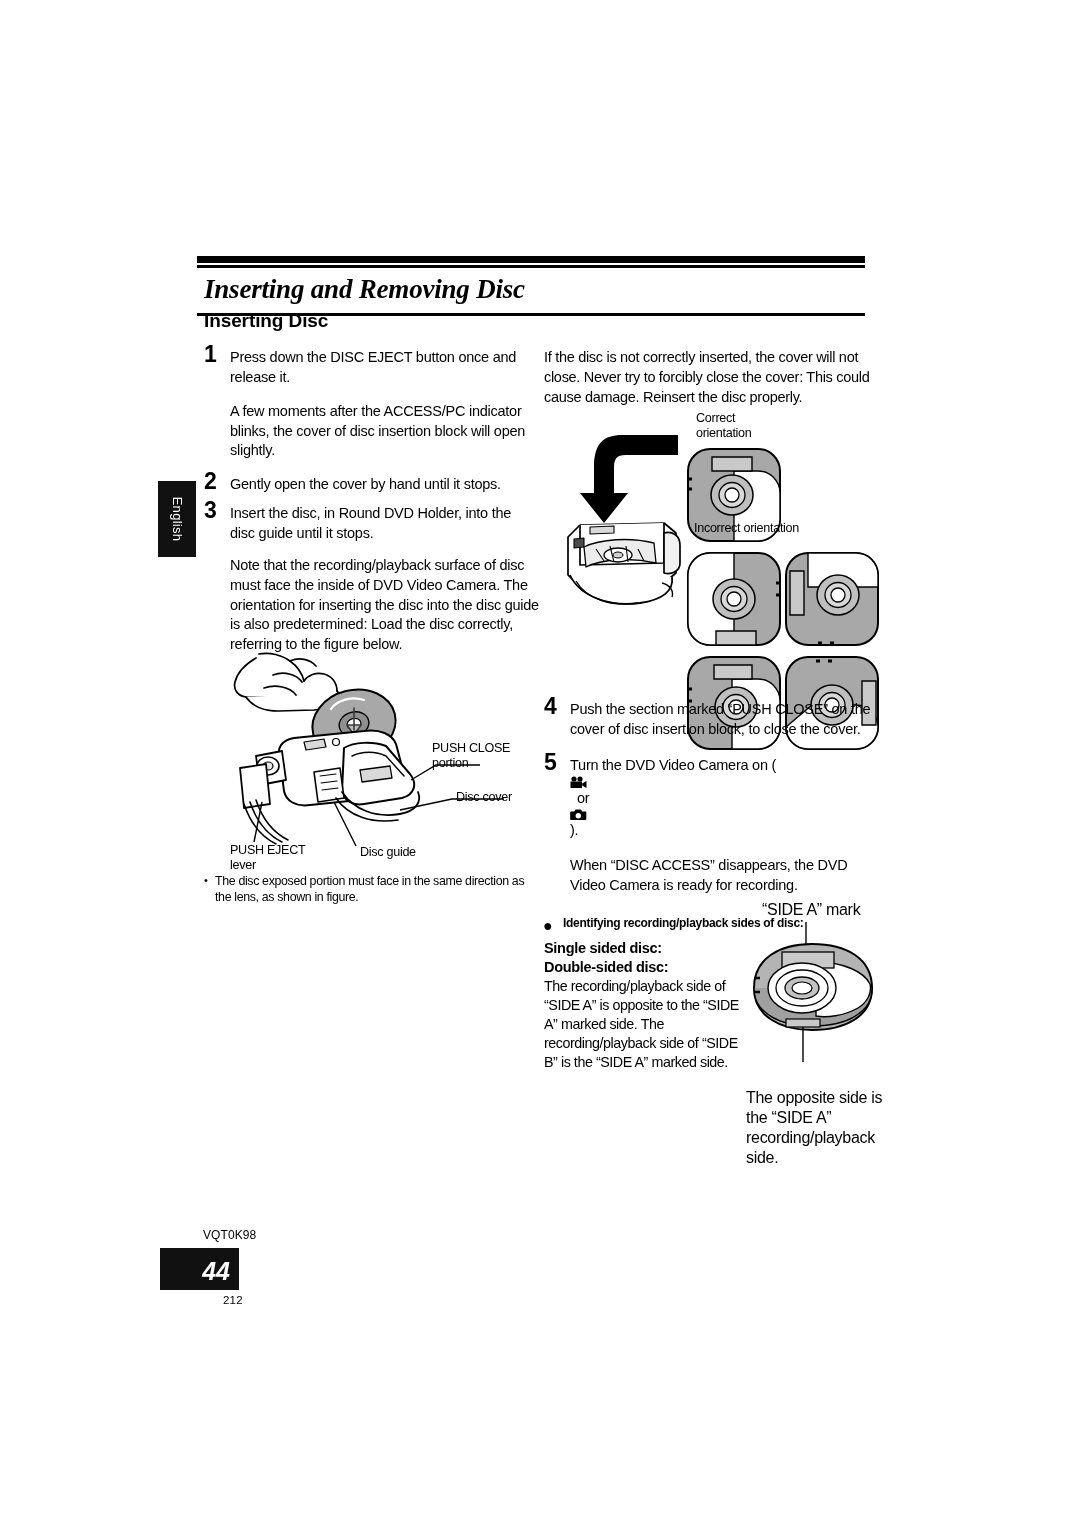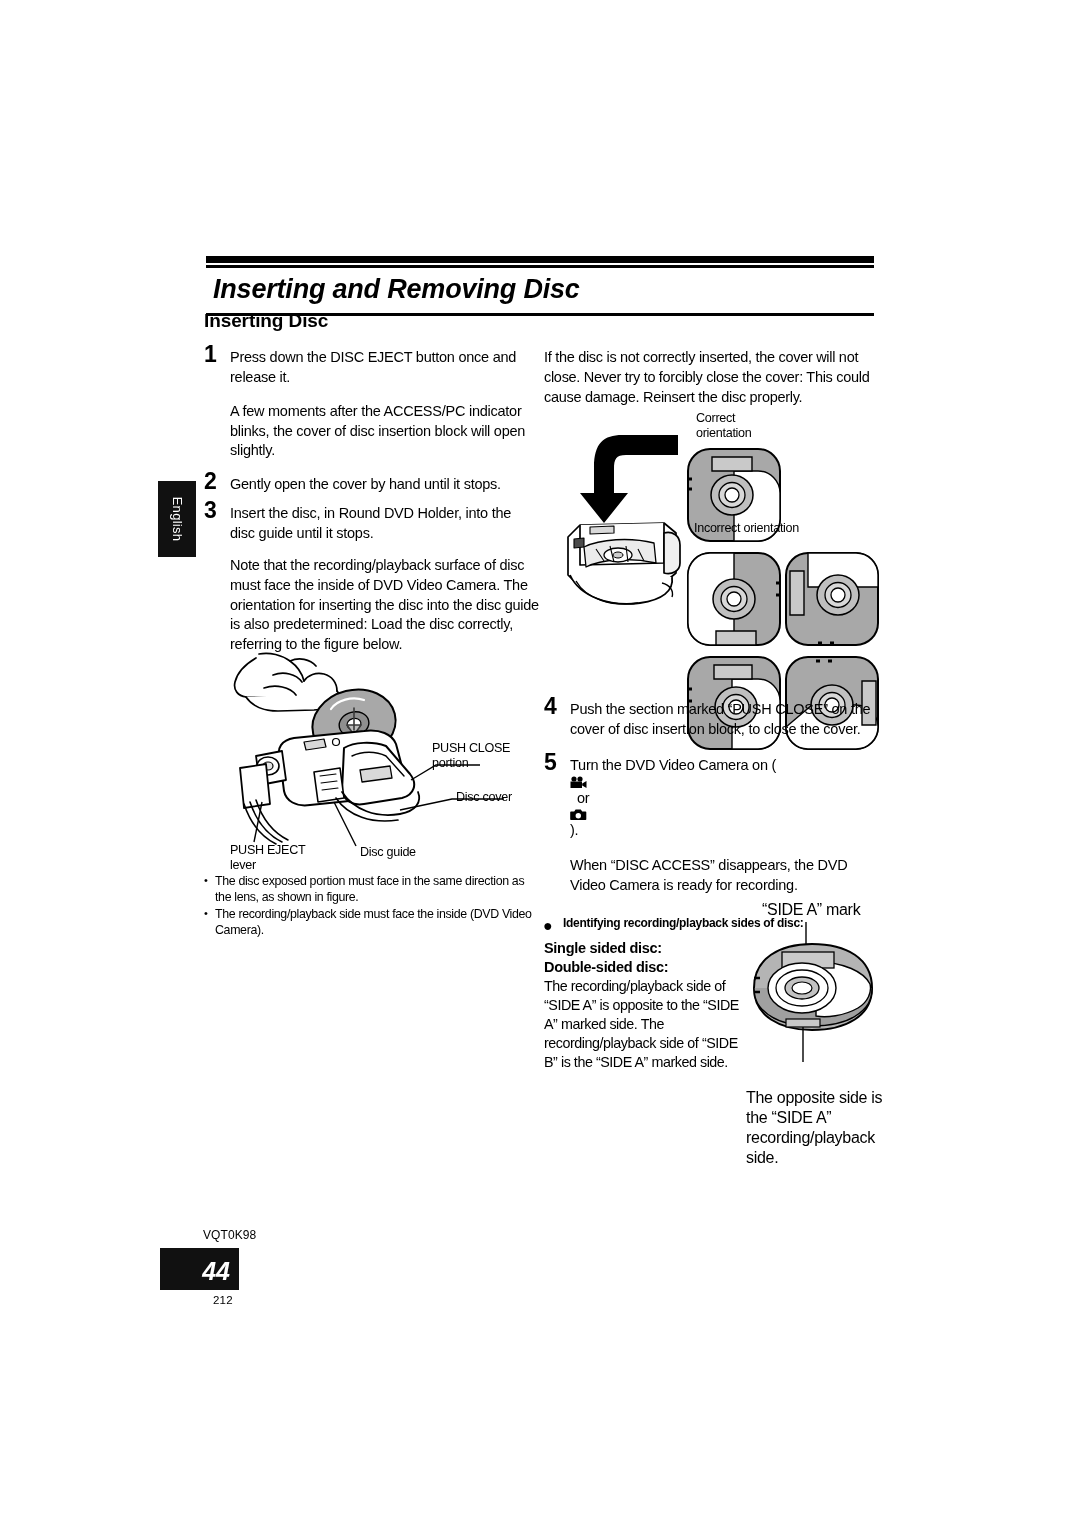--- a/index.html
+++ b/index.html
@@ -21,23 +21,24 @@
     position: absolute;
     left: 0; top: 0;
     width: 1080px;
     height: 1528px;
     overflow: hidden;
   }
 
   
   .title-block {
     position: absolute;
-    left: 206px;
+    left: 197px;
     top: 256px;
     width: 668px;
+    font-family: Liberation Serif, serif;
   }
   .rule-thick {
     height: 7px;
     background: #000;
     width: 100%;
   }
   .rule-gap {
     height: 2px;
     background: #fff;
     width: 100%;
@@ -256,21 +257,21 @@
     position: absolute;
     right: 9px;
     bottom: 4px;
     color: #ffffff;
     font-size: 25px;
     font-weight: bold;
     font-style: italic;
   }
   .footer-sub {
     position: absolute;
-    left: 213px;
+    left: 223px;
     top: 1294px;
     font-size: 11.5px;
     letter-spacing: 0.2px;
   }
 
   svg { display: block; overflow: visible; }
 </style>
 </head>
 <body>
 
@@ -370,21 +371,20 @@
 portion</div>
     <div class="lbl" style="left:252px; top:138px;">Disc cover</div>
     <div class="lbl" style="left:26px; top:191px;">PUSH EJECT
 lever</div>
     <div class="lbl" style="left:156px; top:193px;">Disc guide</div>
   </div>
 
   <div class="bullets">
     <ul>
       <li>The disc exposed portion must face in the same direction as the lens, as shown in figure.</li>
-      <li>The recording/playback side must face the inside (DVD Video Camera).</li>
     </ul>
   </div>
 
   <div class="col-right">
     <div class="plain-para">If the disc is not correctly inserted, the cover will not close. Never try to forcibly close the cover: This could cause damage. Reinsert the disc properly.</div>
   </div>
 
   <div class="fig-right-top">
     <div class="lbl" style="left:136px; top:6px;">Correct
 orientation</div>

